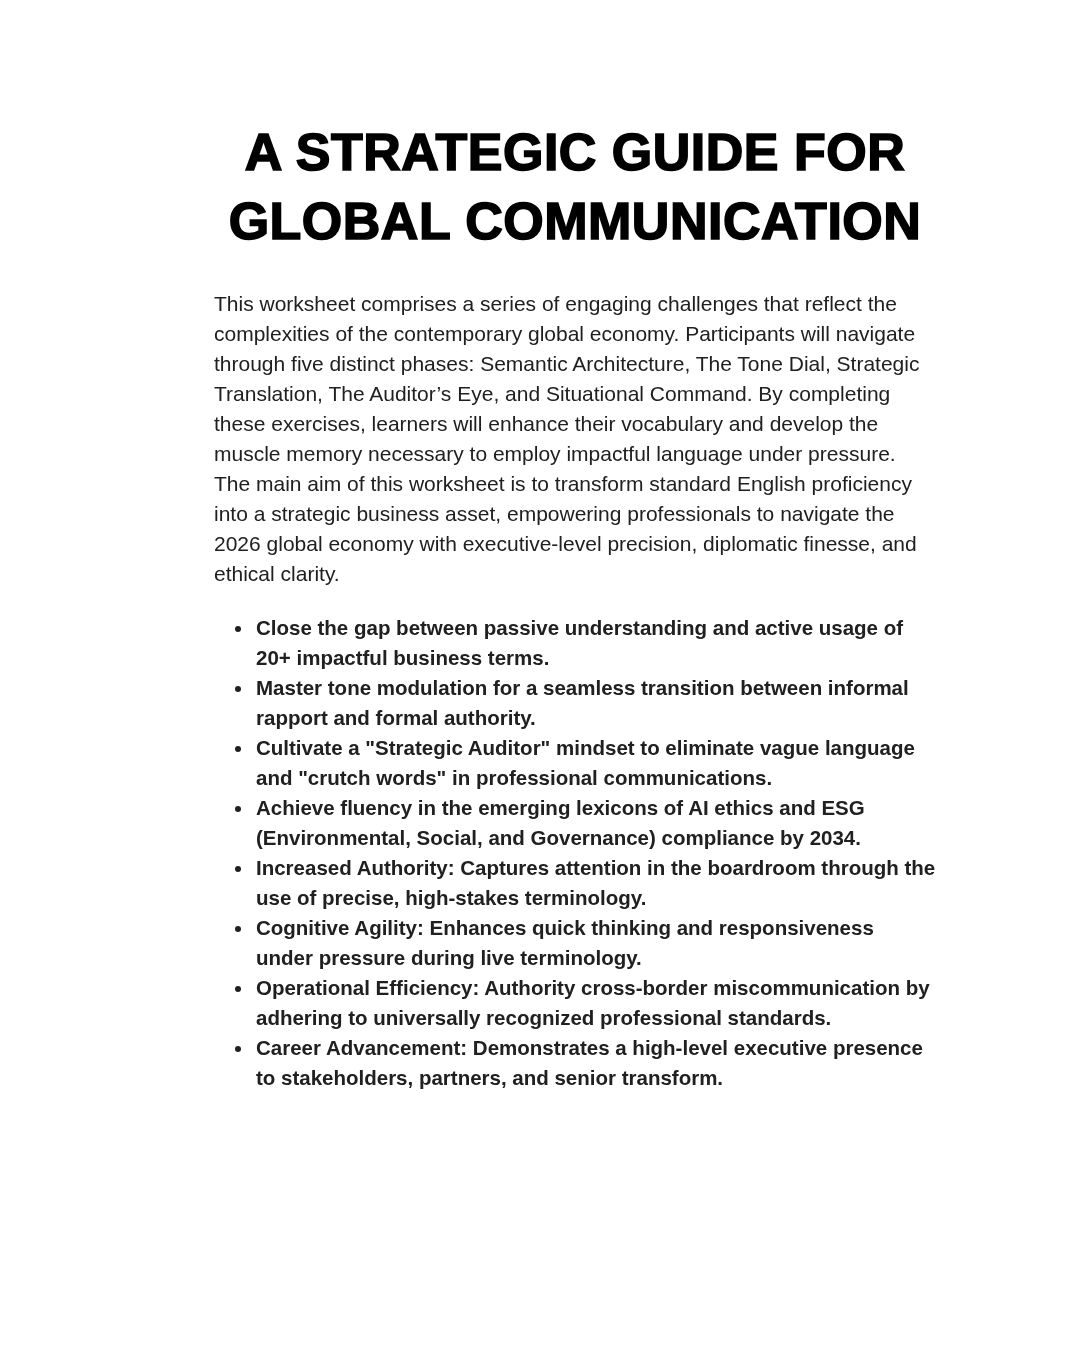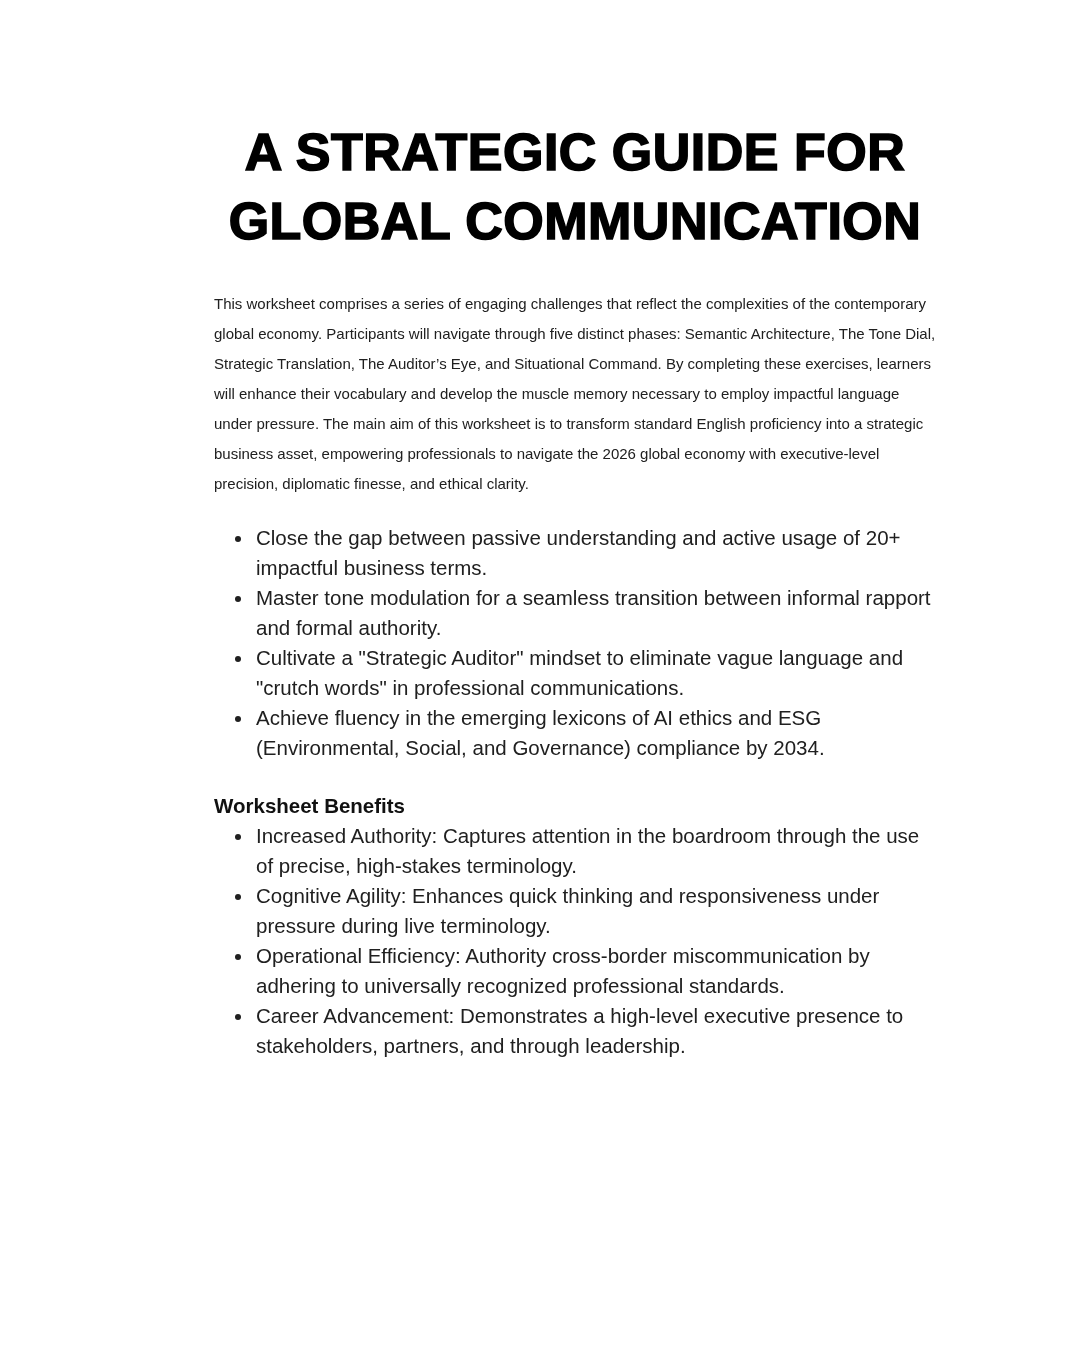--- a/index.html
+++ b/index.html
@@ -30,29 +30,30 @@
     font-size: 52px;
     line-height: 1.32;
     letter-spacing: 0.5px;
     text-align: center;
     color: #000000;
     -webkit-text-stroke: 1.6px #000000;
     margin-bottom: 34px;
   }
 
   p.intro {
-    font-size: 15px;
+    font-size: 21px;
     line-height: 30px;
     color: #202020;
   }
 
   ul.bullets {
     margin-top: 24px;
     padding-left: 40px;
     list-style: disc outside;
+    font-weight: bold;
   }
 
   ul.bullets li {
     font-size: 20.5px;
     line-height: 30px;
     color: #202020;
     padding-left: 2px;
   }
 
   h2.section-heading {
@@ -76,22 +77,21 @@
 
   <p class="intro">This worksheet comprises a series of engaging challenges that reflect the complexities of the contemporary global economy. Participants will navigate through five distinct phases: Semantic Architecture, The Tone Dial, Strategic Translation, The Auditor’s Eye, and Situational Command. By completing these exercises, learners will enhance their vocabulary and develop the muscle memory necessary to employ impactful language under pressure. The main aim of this worksheet is to transform standard English proficiency into a strategic business asset, empowering professionals to navigate the 2026 global economy with executive-level precision, diplomatic finesse, and ethical clarity.</p>
 
   <ul class="bullets">
     <li>Close the gap between passive understanding and active usage of 20+ impactful business terms.</li>
     <li>Master tone modulation for a seamless transition between informal rapport and formal authority.</li>
     <li>Cultivate a "Strategic Auditor" mindset to eliminate vague language and "crutch words" in professional communications.</li>
     <li>Achieve fluency in the emerging lexicons of AI ethics and ESG (Environmental, Social, and Governance) compliance by 2034.</li>
   </ul>
 
-  <h2 class="section-heading">Worksheet Benefits</h2>
 
   <ul class="bullets benefits">
     <li>Increased Authority: Captures attention in the boardroom through the use of precise, high-stakes terminology.</li>
     <li>Cognitive Agility: Enhances quick thinking and responsiveness under pressure during live terminology.</li>
     <li>Operational Efficiency: Authority cross-border miscommunication by adhering to universally recognized professional standards.</li>
-    <li>Career Advancement: Demonstrates a high-level executive presence to stakeholders, partners, and through leadership.</li>
+    <li>Career Advancement: Demonstrates a high-level executive presence to stakeholders, partners, and senior transform.</li>
   </ul>
 
 </div>
 
 </body></html>

